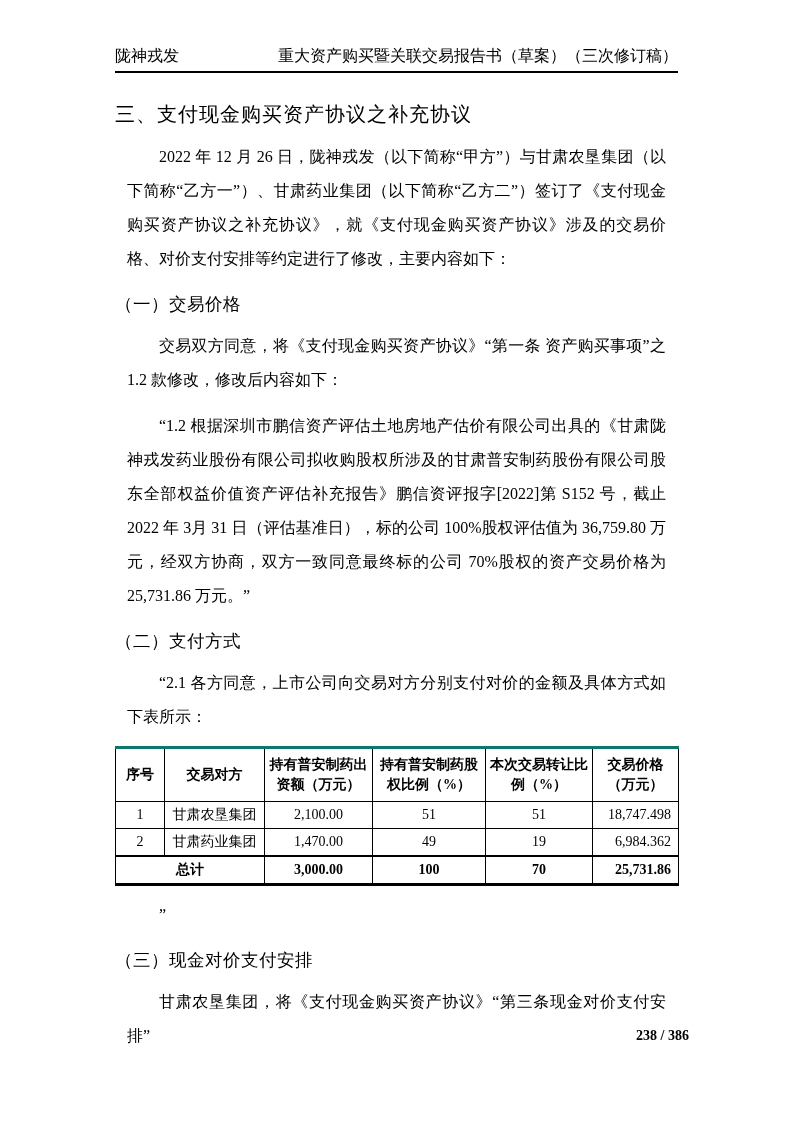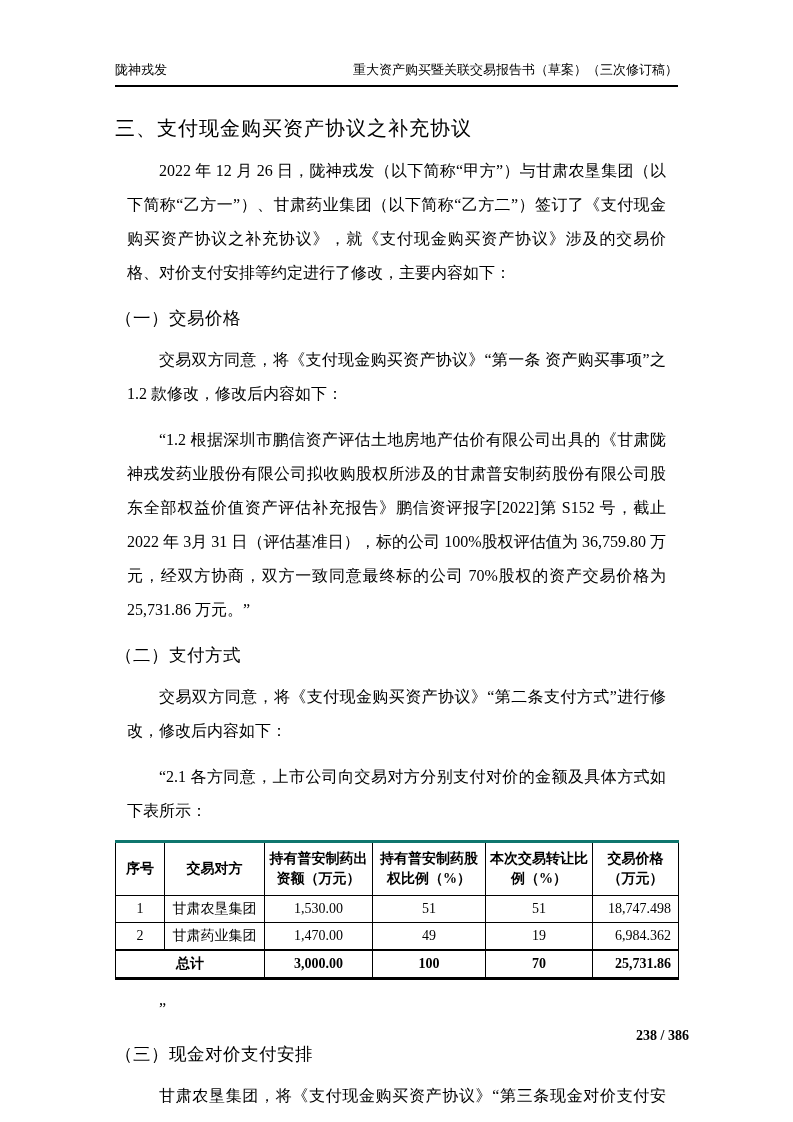--- a/index.html
+++ b/index.html
@@ -6,21 +6,21 @@
   body {
     width:793px; height:1122px; background:#ffffff; color:#000;
     position:relative; overflow:hidden;
     font-family:"Liberation Serif","DejaVu Serif",serif;
   }
   .content { padding:48px 115px 0 115px; width:563px; }
 
   .doc-header {
     display:flex; justify-content:space-between; align-items:flex-end;
     border-bottom:2px solid #000; padding-bottom:7px;
-    font-size:13px; line-height:16px;margin-top:14px;
+    font-size:16px; line-height:16px;
   }
 
   h1.doc-title {
     margin:28px 0 0 0;
     font-family:"Liberation Sans","DejaVu Sans",sans-serif;
     font-weight:normal; font-size:20px; line-height:27px; letter-spacing:1px;
   }
 
   h2.sec-heading {
     margin:16px 0 0 0;
@@ -70,21 +70,20 @@
 
   <h1 class="doc-title">三、支付现金购买资产协议之补充协议</h1>
 
   <p class="body-p mt22">2022 年 12 月 26 日，陇神戎发（以下简称“甲方”）与甘肃农垦集团（以下简称“乙方一”）、甘肃药业集团（以下简称“乙方二”）签订了《支付现金购买资产协议之补充协议》，就《支付现金购买资产协议》涉及的交易价格、对价支付安排等约定进行了修改，主要内容如下：</p>
 
   <h2 class="sec-heading">（一）交易价格</h2>
   <p class="body-p mt12">交易双方同意，将《支付现金购买资产协议》“第一条 资产购买事项”之1.2 款修改，修改后内容如下：</p>
   <p class="body-p mt4">“1.2 根据深圳市鹏信资产评估土地房地产估价有限公司出具的《甘肃陇神戎发药业股份有限公司拟收购股权所涉及的甘肃普安制药股份有限公司股东全部权益价值资产评估补充报告》鹏信资评报字[2022]第 S152 号，截止 2022 年 3月 31 日（评估基准日），标的公司 100%股权评估值为 36,759.80 万元，经双方协商，双方一致同意最终标的公司 70%股权的资产交易价格为 25,731.86 万元。”</p>
 
   <h2 class="sec-heading">（二）支付方式</h2>
-  <p class="body-p mt10">交易双方同意，将《支付现金购买资产协议》“第二条支付方式”进行修改，修改后内容如下：</p>
   <p class="body-p mt4">“2.1 各方同意，上市公司向交易对方分别支付对价的金额及具体方式如下表所示：</p>
 
   <table class="deal-table">
     <colgroup>
       <col style="width:49px">
         <col style="width:100px">
         <col style="width:108px">
       <col style="width:113px">
         <col style="width:107px">
         <col style="width:86px">
@@ -96,21 +95,21 @@
         <th>持有普安制药出资额（万元）</th>
         <th>持有普安制药股权比例（%）</th>
         <th>本次交易转让比例（%）</th>
         <th>交易价格（万元）</th>
       </tr>
     </thead>
     <tbody>
       <tr>
         <td>1</td>
         <td>甘肃农垦集团</td>
-        <td>1,530.00</td>
+        <td>2,100.00</td>
         <td>51</td>
         <td>51</td>
         <td class="num-right">18,747.498</td>
       </tr>
       <tr>
         <td>2</td>
         <td>甘肃药业集团</td>
         <td>1,470.00</td>
         <td>49</td>
         <td>19</td>

